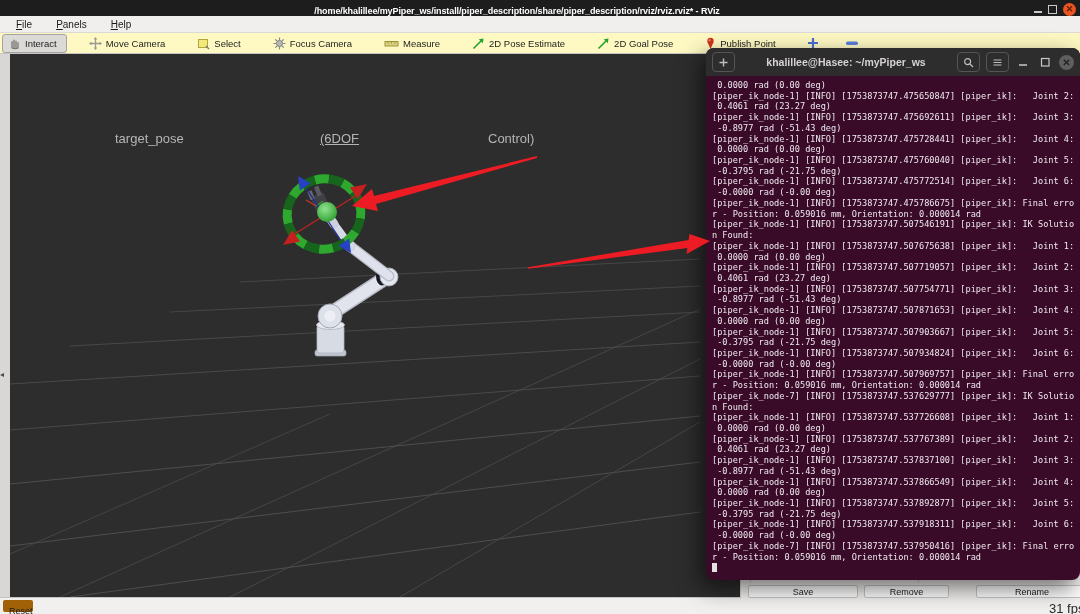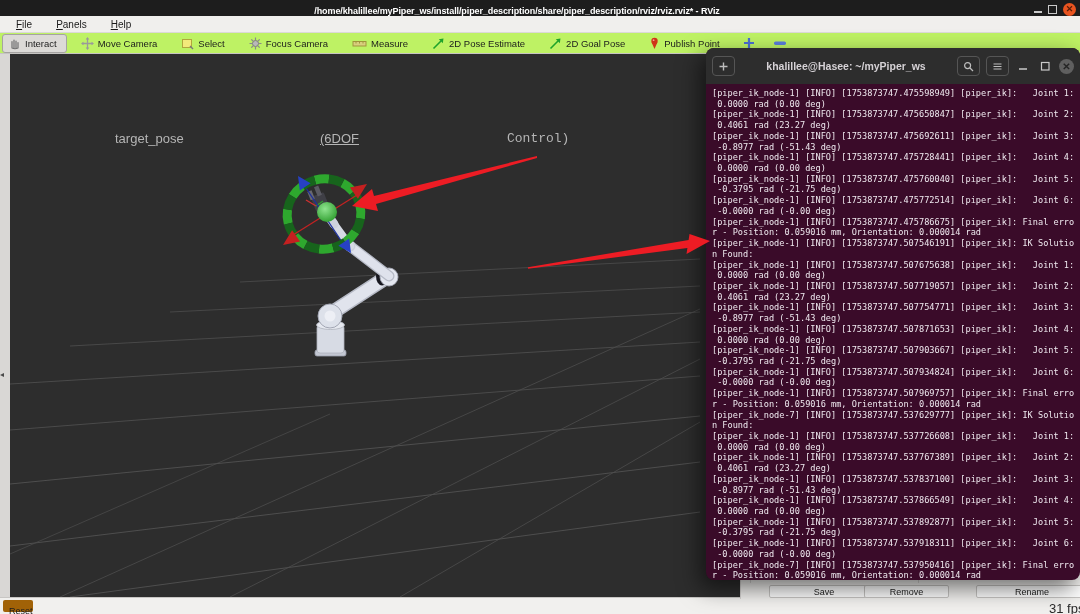--- a/index.html
+++ b/index.html
@@ -27,22 +27,22 @@
   .menubar{
     position:absolute;left:0;top:16px;width:1080px;height:17px;
     background:#f0efed;border-bottom:1px solid #dbd9d7;
     display:flex;align-items:center;gap:14px;padding-left:6px;box-sizing:border-box;
     font-size:10px;color:#1a1a1a;
   }
   .menu-item{display:inline-block;padding-left:10px;}
   .menu-item::first-letter{text-decoration:underline;}
   .toolbar{
     position:absolute;left:0;top:33px;width:1080px;height:21px;
-    background:#bef264;border-bottom:1px solid #c6c4c2;
-    display:flex;align-items:center;gap:8px;padding-left:2px;box-sizing:border-box;
+    background:#fef9c3;border-bottom:1px solid #c6c4c2;
+    display:flex;align-items:center;gap:16px;padding-left:2px;box-sizing:border-box;
   }
   .tool{
     display:flex;align-items:center;gap:4px;font-size:9.5px;color:#1c1c1c;
     padding:2px 9px 2px 5px;border:1px solid transparent;border-radius:3px;white-space:nowrap;
   }
   .tool.active{background:#dcdad7;border:1px solid #a5a3a1;}
   .tool svg{display:block;}
   .tool-sq{padding:2px 4px;position:relative;}
   .overflow-caret{position:absolute;left:8px;top:15px;font-size:6px;color:#777;}
   
@@ -53,54 +53,54 @@
   .viewport{
     position:absolute;left:10px;top:54px;width:1070px;height:543px;
     background:#2d2d2d;z-index:1;
   }
   .scene-label{
     position:absolute;font-size:13px;color:#b5b5b5;z-index:2;white-space:nowrap;
     font-family:"Liberation Sans",sans-serif;
   }
   #lbl0{left:115px;top:131px;}
   #lbl1{left:320px;top:131px;text-decoration:underline;}
-  #lbl2{left:507px;top:131px;font-family:Liberation Mono, monospace;}
+  #lbl2{left:488px;top:131px;}
   
   .views-panel{
     position:absolute;left:740px;top:568px;width:340px;height:30px;
     background:#f1f0ee;border-top:1px solid #d5d3d1;border-left:1px solid #d5d3d1;z-index:4;
   }
   .vp-sep{position:absolute;top:0;width:1px;height:14px;background:#d5d3d1;}
   .vp-btn{
     position:absolute;top:16px;height:13px;background:#fdfdfd;border:1px solid #c6c4c2;
     border-radius:2px;font-size:9px;color:#1c1c1c;text-align:center;line-height:12px;
     box-sizing:border-box;
   }
-  #vpb0{left:28px;width:110px;}
+  #vpb0{left:7px;width:110px;}
   #vpb1{left:123px;width:85px;}
   #vpb2{left:235px;width:112px;}
   
   .statusbar{
     position:absolute;left:0;top:597px;width:1080px;height:17px;
     background:#f1f0ee;border-top:1px solid #c8c6c4;z-index:3;
   }
   .reset-btn{
     position:absolute;left:3px;top:2px;width:30px;height:12px;
     background:#f6f5f4;border:6px solid #a16207;border-radius:2px;
     font-size:9px;color:#1c1c1c;text-align:center;line-height:11px;box-sizing:border-box;
   }
   .fps{position:absolute;left:1049px;top:3px;font-size:13px;color:#2a2a2a;white-space:nowrap;}
   
   .terminal{
     position:absolute;left:706px;top:48px;width:374px;height:532px;z-index:10;
     border-radius:8px;box-shadow:-6px 8px 22px rgba(0,0,0,.55);overflow:hidden;
     background:#3a0b29;
   }
   .term-titlebar{
-    height:36px;background:#2d2d2d;display:flex;align-items:center;
+    height:28px;background:#2d2d2d;display:flex;align-items:center;
     padding:0 6px;gap:6px;box-sizing:border-box;
   }
   .term-title{
     flex:1;text-align:center;color:#d6d2d6;font-size:10.5px;font-weight:bold;
     white-space:nowrap;overflow:hidden;
   }
   .tb-btn{
     width:21px;height:18px;border:1px solid #555;border-radius:4px;
     display:flex;align-items:center;justify-content:center;flex:0 0 auto;
   }
@@ -316,21 +316,20 @@
     </div>
     <div class="tb-plain">
       <svg width="16" height="18" viewBox="0 0 16 18">
           <rect x="4.5" y="5.5" width="7.5" height="7.5" fill="none" stroke="#c9c9c9" stroke-width="1.2"></rect>
         </svg>
     </div>
     <div class="term-close">✕</div>
   </div>
   <div class="term-body">
     <div>
-        <div class="term-line">[piper_ik_node-1] [INFO] [1753873747.475598949] [piper_ik]:   Joint 1:</div>
         <div class="term-line"> 0.0000 rad (0.00 deg)</div>
         <div class="term-line">[piper_ik_node-1] [INFO] [1753873747.475650847] [piper_ik]:   Joint 2:</div>
         <div class="term-line"> 0.4061 rad (23.27 deg)</div>
         <div class="term-line">[piper_ik_node-1] [INFO] [1753873747.475692611] [piper_ik]:   Joint 3:</div>
         <div class="term-line"> -0.8977 rad (-51.43 deg)</div>
         <div class="term-line">[piper_ik_node-1] [INFO] [1753873747.475728441] [piper_ik]:   Joint 4:</div>
         <div class="term-line"> 0.0000 rad (0.00 deg)</div>
         <div class="term-line">[piper_ik_node-1] [INFO] [1753873747.475760040] [piper_ik]:   Joint 5:</div>
         <div class="term-line"> -0.3795 rad (-21.75 deg)</div>
         <div class="term-line">[piper_ik_node-1] [INFO] [1753873747.475772514] [piper_ik]:   Joint 6:</div>

